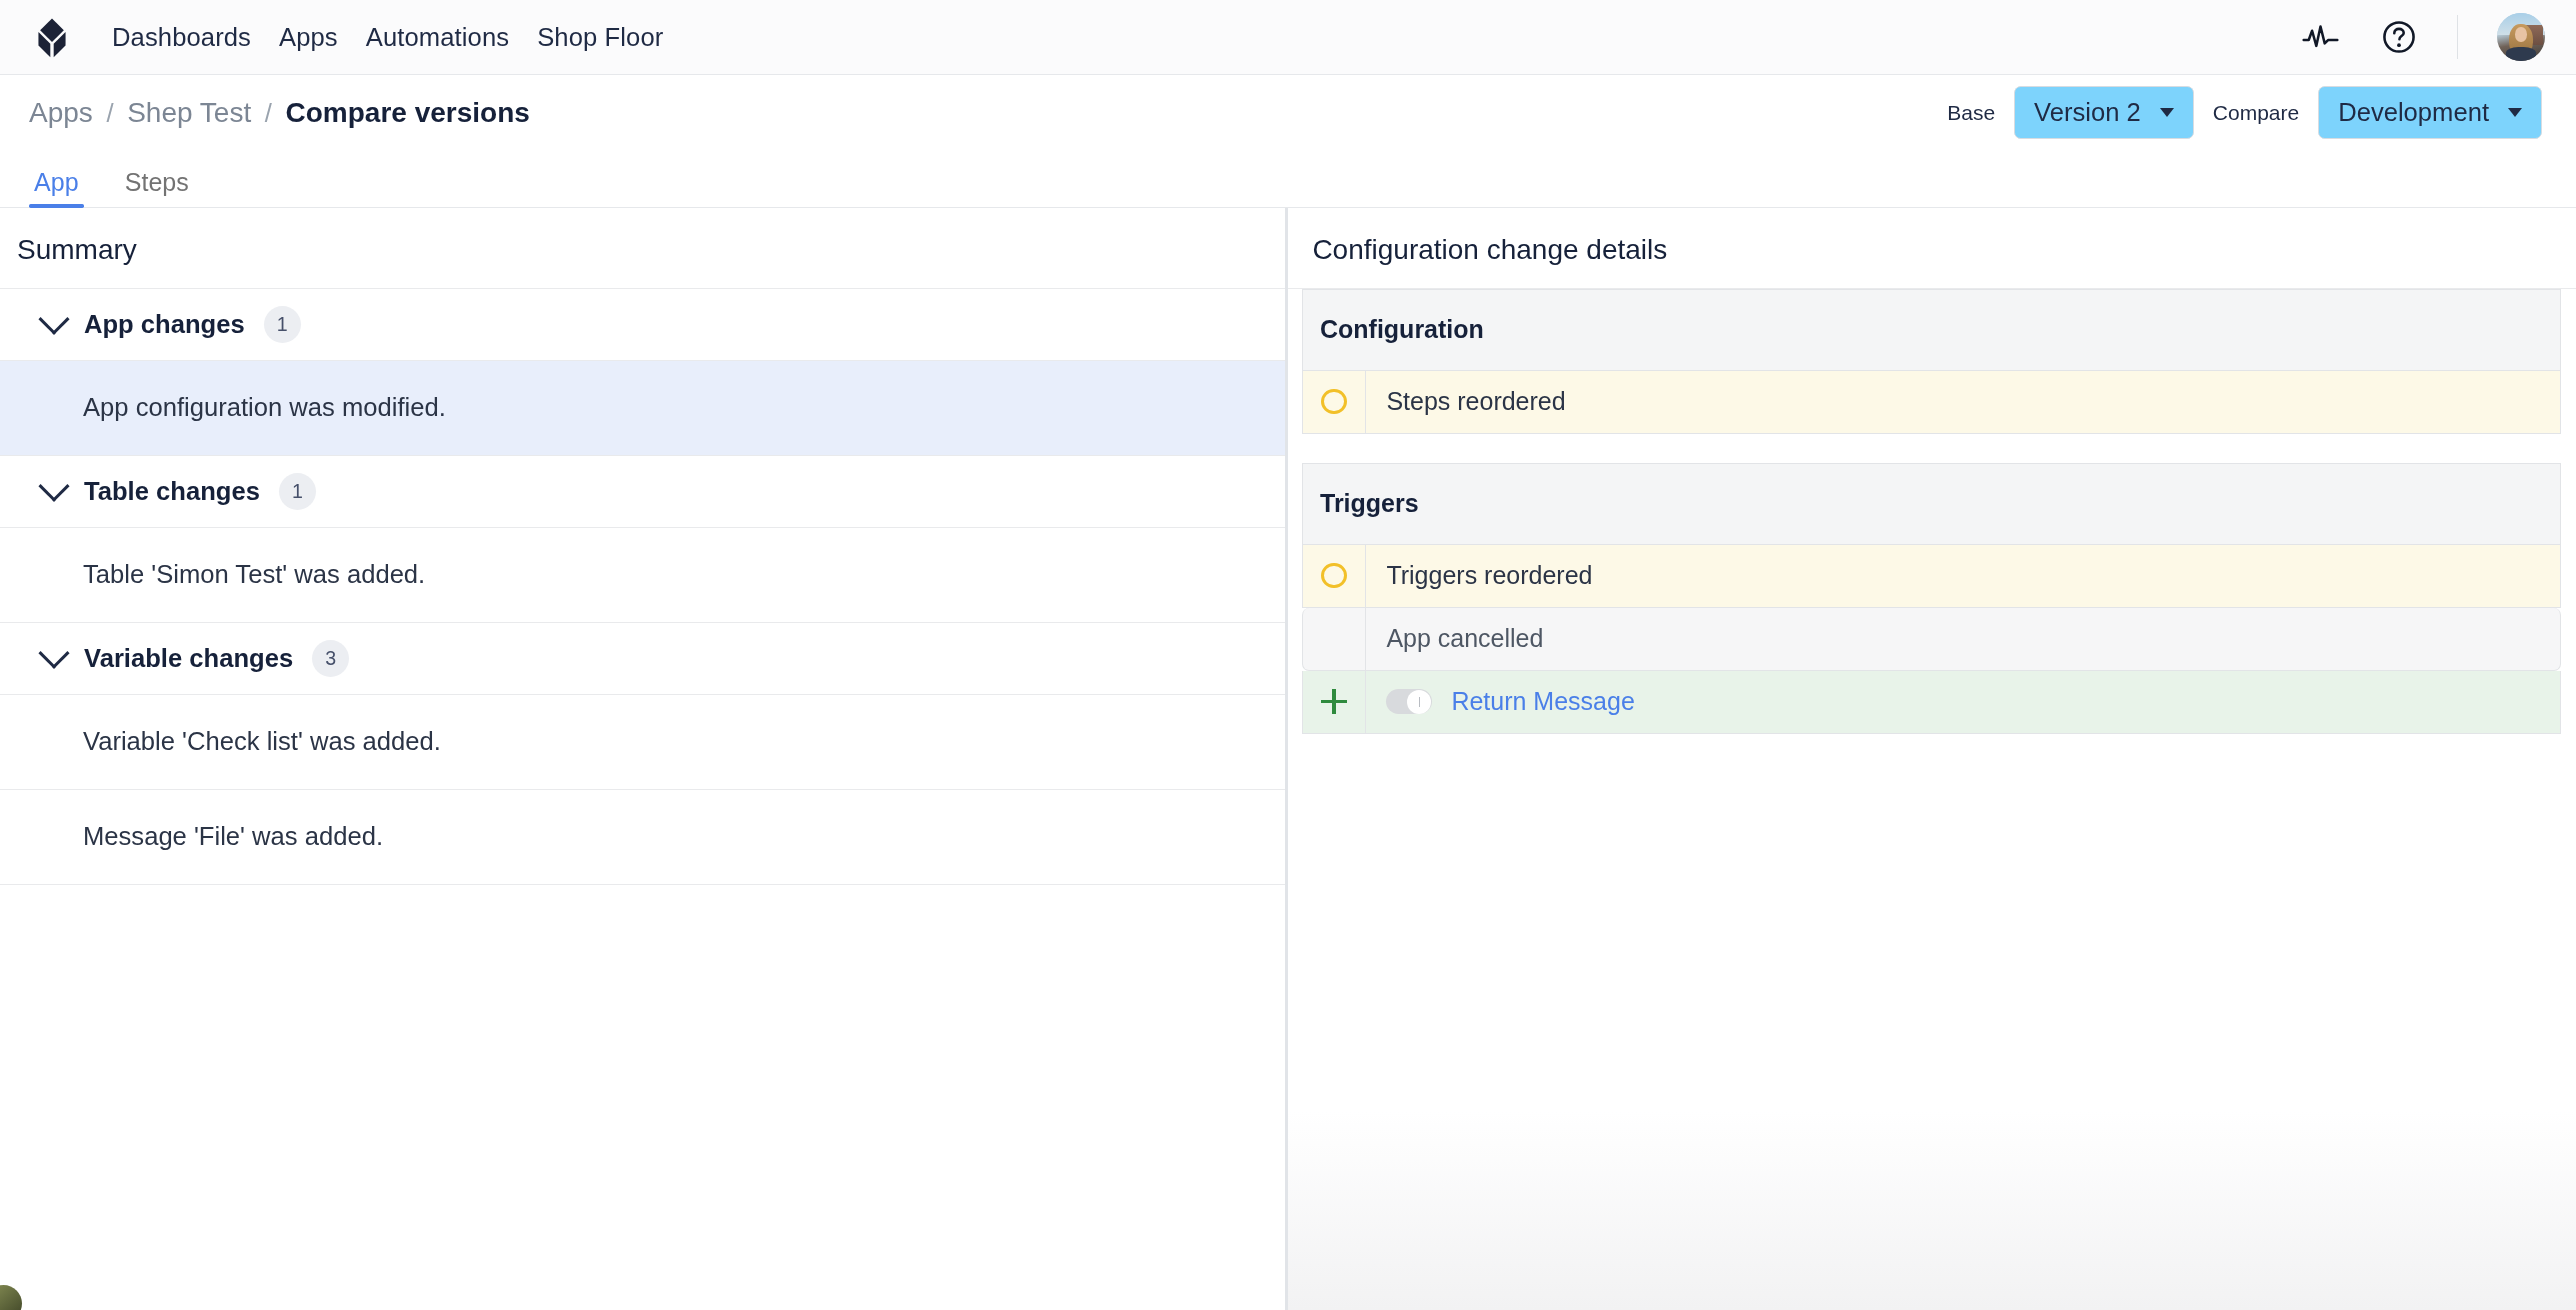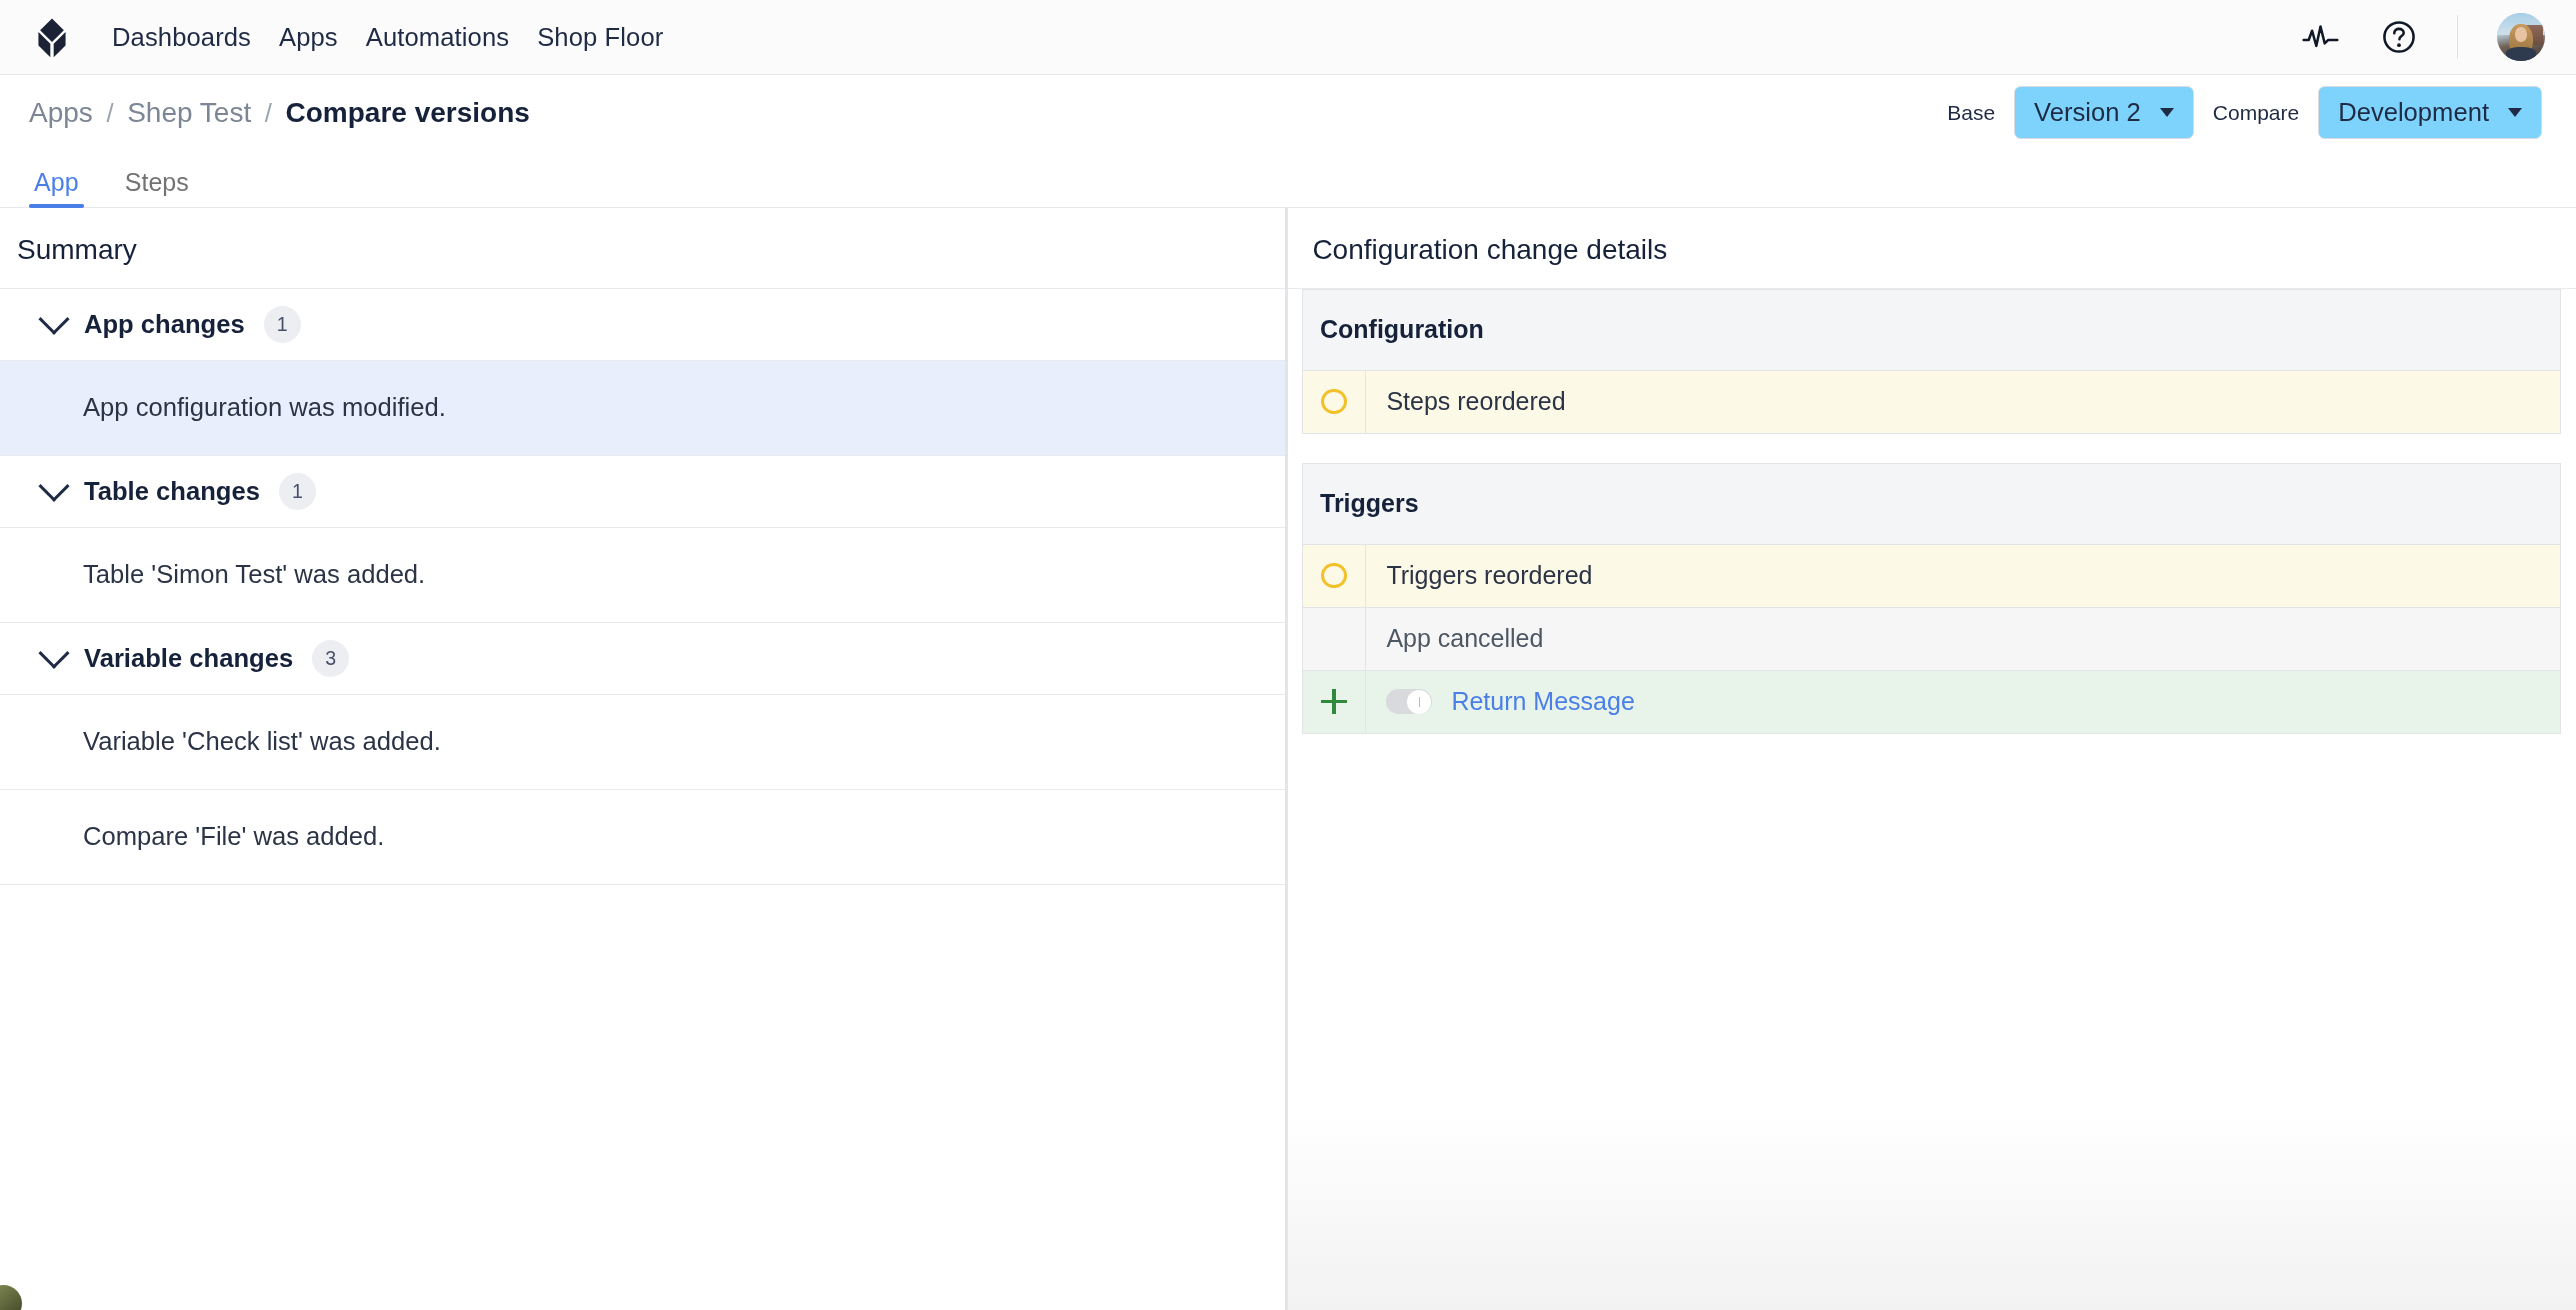--- a/index.html
+++ b/index.html
@@ -173,21 +173,21 @@
   }
   .d-gutter {
     width: 63px; height: 100%;
     display: flex; align-items: center; justify-content: center;
     border-right: 0.9px solid #e2e4e7;
     flex: none;
   }
   .d-body { display: flex; align-items: center; gap: 19px; padding-left: 20.4px; font-size: 25px; }
   .row-modified { background: #fdf9e7; }
   .row-modified .d-body { color: #2b3446; }
-  .row-neutral { background: #f6f6f7; }
+  .row-neutral { background: #f6f6f7; border-radius: 7px; }
   .row-neutral .d-body { color: #4e5764; }
   .row-added { background: #e8f3e9; }
   .row-added .d-body { color: #4a7fe8; }
   .ring {
     width: 25.6px; height: 25.6px; border-radius: 50%;
     border: 3.4px solid #f2c029;
   }
   .plus {
     position: relative; width: 25.6px; height: 25.6px;
   }
@@ -303,21 +303,21 @@
         <span class="badge">1</span>
       </div>
       <div class="change-row">Table 'Simon Test' was added.</div>
 
       <div class="group-head">
         <span class="chev"></span>
         <span class="group-label">Variable changes</span>
         <span class="badge">3</span>
       </div>
       <div class="change-row">Variable 'Check list' was added.</div>
-      <div class="change-row">Compare 'File' was added.</div>
+      <div class="change-row">Message 'File' was added.</div>
 
     </div>
     <div class="corner-dot"></div>
   </div>
 
   <div class="divider"></div>
 
   <div class="right-pane">
     <div class="right-title">Configuration change details</div>
     <div class="detail-table">

